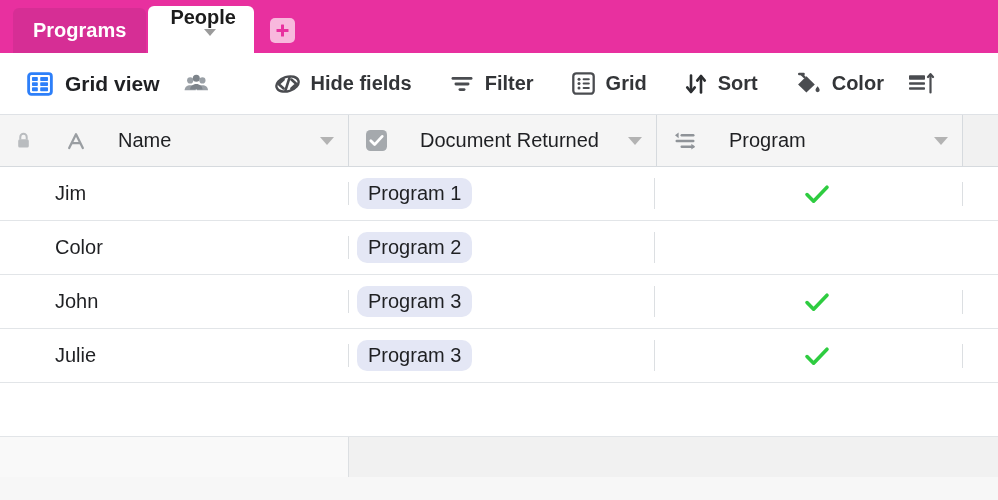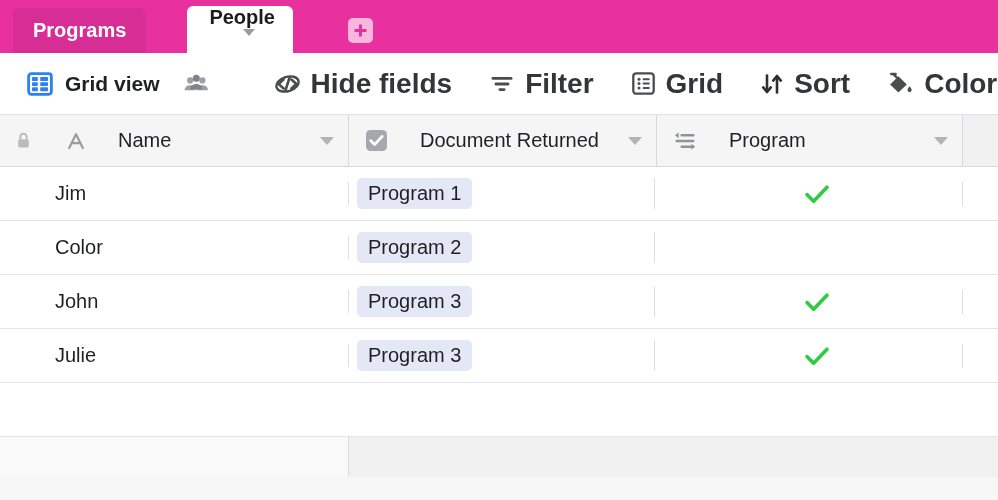--- a/index.html
+++ b/index.html
@@ -12,21 +12,20 @@
   }
 
   
   .tabbar {
     position: relative;
     height: 53px;
     background: #e8309f;
     display: flex;
     align-items: flex-end;
     padding-left: 13px;
-    gap: 39px;
   }
   .tab {
     height: 45px;
     display: flex;
     align-items: center;
     padding: 0 20px;
     border-radius: 6px 6px 0 0;
     font-size: 20px;
     font-weight: bold;
     white-space: nowrap;
@@ -80,21 +79,21 @@
   .tb-item {
     display: flex;
     align-items: center;
     height: 40px;
     padding: 0 9px;
     border-radius: 4px;
     cursor: pointer;
     flex: 0 0 auto;
   }
   .tb-item .lbl {
-    font-size: 28px;
+    font-size: 20px;
     font-weight: bold;
     color: #333538;
     margin-left: 11px;
   }
   .tb-item .icn { display: flex; align-items: center; }
   .gridview-label { font-size: 21px; font-weight: bold; color: #1f2023; margin-left: 12px; }
   .tb-gap-sm { width: 6px; flex: 0 0 auto; }
   .tb-gap-lg { width: 48px; flex: 0 0 auto; }
   .tb-gap-md { width: 20px; flex: 0 0 auto; }
 
@@ -157,21 +156,21 @@
     border-right: 1px solid #dcdfe2;
     background: #ffffff;
     overflow: hidden;
   }
   .cell.name { padding-left: 55px; font-size: 20px; color: #1f2023; }
   .cell.prog { padding-left: 8px; }
   .cell.chk { justify-content: center; }
   .cell-tail { flex: 1 1 auto; background: #f1f1f1; border-right: none; }
   .tag {
     background: #e4e7f5;
-    border-radius: 5px;
+    border-radius: 10px;
     padding: 5px 11px 6px 11px;
     font-size: 20px;
     color: #1f2023;
     line-height: 1;
     white-space: nowrap;
   }
   .tick { display: block; }
   .empty-row .cell { background: #ffffff; }
   .grid-footer { height: 40px; background: #f7f7f7; display: flex; }
   .grid-footer .f1 { width: 349px; border-right: 1px solid #dcdfe2; background:#f9f9f9; }

